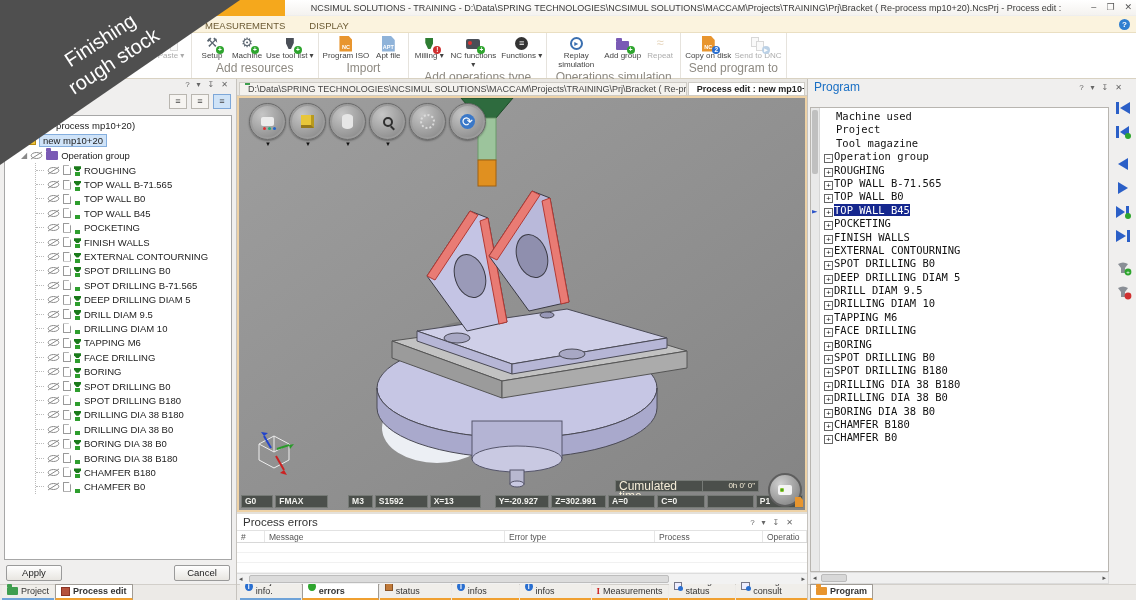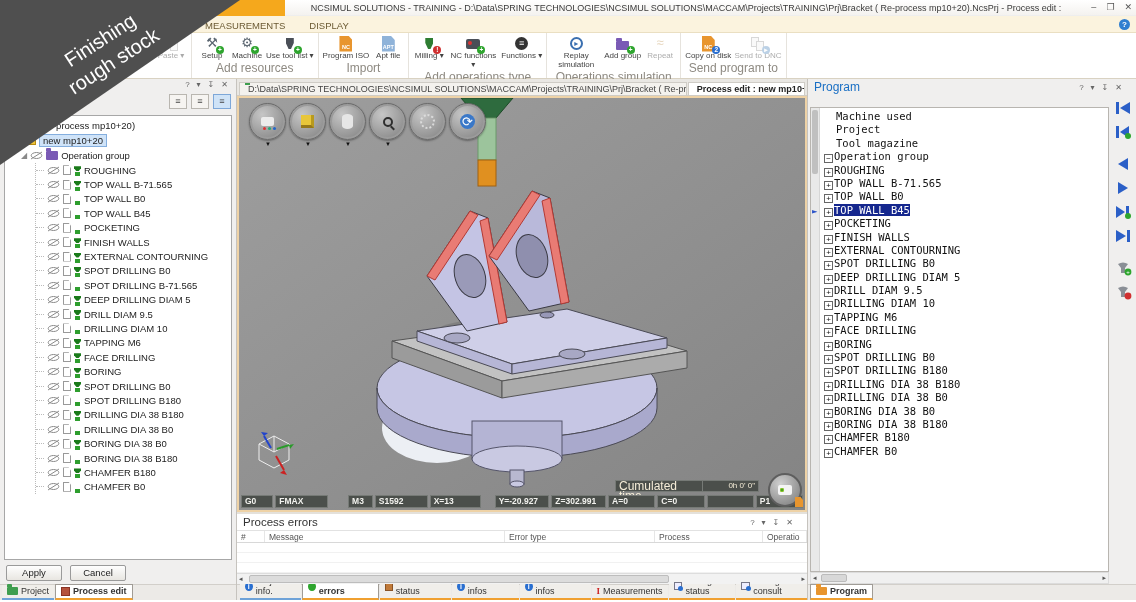--- a/index.html
+++ b/index.html
@@ -69,21 +69,21 @@
   .expander{color:#8a8a8a;font-size:8px}
   .pfolder{width:12px;height:9px;background:#7a5ab5;border-radius:1px;position:relative}
   .pfolder::before{content:'';position:absolute;top:-3px;left:0;width:5px;height:3px;background:#7a5ab5;border-radius:1px 1px 0 0}
   .t-items{margin-left:30px;border-left:1px dotted #bbb}
   .trow{height:14.4px;display:flex;align-items:center;gap:3px;white-space:nowrap}
   .conn{width:8px;border-top:1px dotted #bbb}
   .docic{width:8px;height:10px;background:#fff;border:1px solid #999;clip-path:polygon(0 0,70% 0,100% 30%,100% 100%,0 100%)}
   .toolic{width:7px;height:12px;display:flex;flex-direction:column;align-items:center;justify-content:flex-end;gap:1px}
   .toolic .tt{width:7px;height:5px;background:#1a7a1a;clip-path:polygon(0 0,100% 0,100% 40%,65% 100%,35% 100%,0 40%)}
   .toolic .sq{width:5px;height:4px;background:#2e9e2e}
-  .lp-buttons{height:22px;display:flex;justify-content:flex-start;gap:8px;padding:3px 6px 0}
+  .lp-buttons{height:22px;display:flex;justify-content:space-between;gap:8px;padding:3px 6px 0}
   .pushbtn{width:56px;height:16px;font-size:9.5px;background:linear-gradient(#fefefe,#e8e6e1);border:1px solid #9a9a9a;border-radius:2px;text-align:center;line-height:14px;color:#222}
   .tabrow{height:16px;display:flex;align-items:flex-end;padding-left:2px;background:#eceae7;border-top:1px solid #d2cfca;gap:1px}
   .btab{display:flex;align-items:center;gap:3px;font-size:9px;color:#333;padding:1px 5px 2px;border-bottom:2px solid #f0a030;background:#f0eeea}
   .btab.blue{border-bottom-color:#6fa3d8}
   .btab.active{background:#fff;border:1px solid #a09c96;border-bottom:2px solid #f0a030;font-weight:bold}
   .fold{width:11px;height:8px;border-radius:1px;position:relative;display:inline-block}
   .fold::before{content:'';position:absolute;top:-3px;left:0;width:5px;height:3px;background:inherit;border-radius:1px 1px 0 0}
   .gridic{width:9px;height:9px;background:#b5523c;box-shadow:inset 0 0 0 1px #8a3425;display:inline-block}
   .circic{width:9px;height:9px;border-radius:50%;display:inline-block;color:#fff;font-size:7px;line-height:9px;text-align:center;font-weight:bold}
   .measic{color:#c22;font-weight:bold;font-size:9px;font-family:"Liberation Serif",serif}
@@ -875,21 +875,20 @@
           <div class="prow"><span class="pbox">+</span><span>DRILL DIAM 9.5</span></div>
           <div class="prow"><span class="pbox">+</span><span>DRILLING DIAM 10</span></div>
           <div class="prow"><span class="pbox">+</span><span>TAPPING M6</span></div>
           <div class="prow"><span class="pbox">+</span><span>FACE DRILLING</span></div>
           <div class="prow"><span class="pbox">+</span><span>BORING</span></div>
           <div class="prow"><span class="pbox">+</span><span>SPOT DRILLING B0</span></div>
           <div class="prow"><span class="pbox">+</span><span>SPOT DRILLING B180</span></div>
           <div class="prow"><span class="pbox">+</span><span>DRILLING DIA 38 B180</span></div>
           <div class="prow"><span class="pbox">+</span><span>DRILLING DIA 38 B0</span></div>
           <div class="prow"><span class="pbox">+</span><span>BORING DIA 38 B0</span></div>
-          <div class="prow"><span class="pbox">+</span><span>BORING DIA 38 B180</span></div>
           <div class="prow"><span class="pbox">+</span><span>CHAMFER B180</span></div>
           <div class="prow"><span class="pbox">+</span><span>CHAMFER B0</span></div>
         </div>
     </div>
     <div class="playback">
         <span class="pbic"><svg width="17" height="15" viewBox="0 0 17 15">
             <rect x="1" y="1" width="3" height="12" fill="#2b5fc7"></rect>
             <polygon points="15,1 5,7 15,13" fill="#2b5fc7"></polygon>
           </svg></span>
         <span class="pbic"><svg width="17" height="15" viewBox="0 0 17 15">

